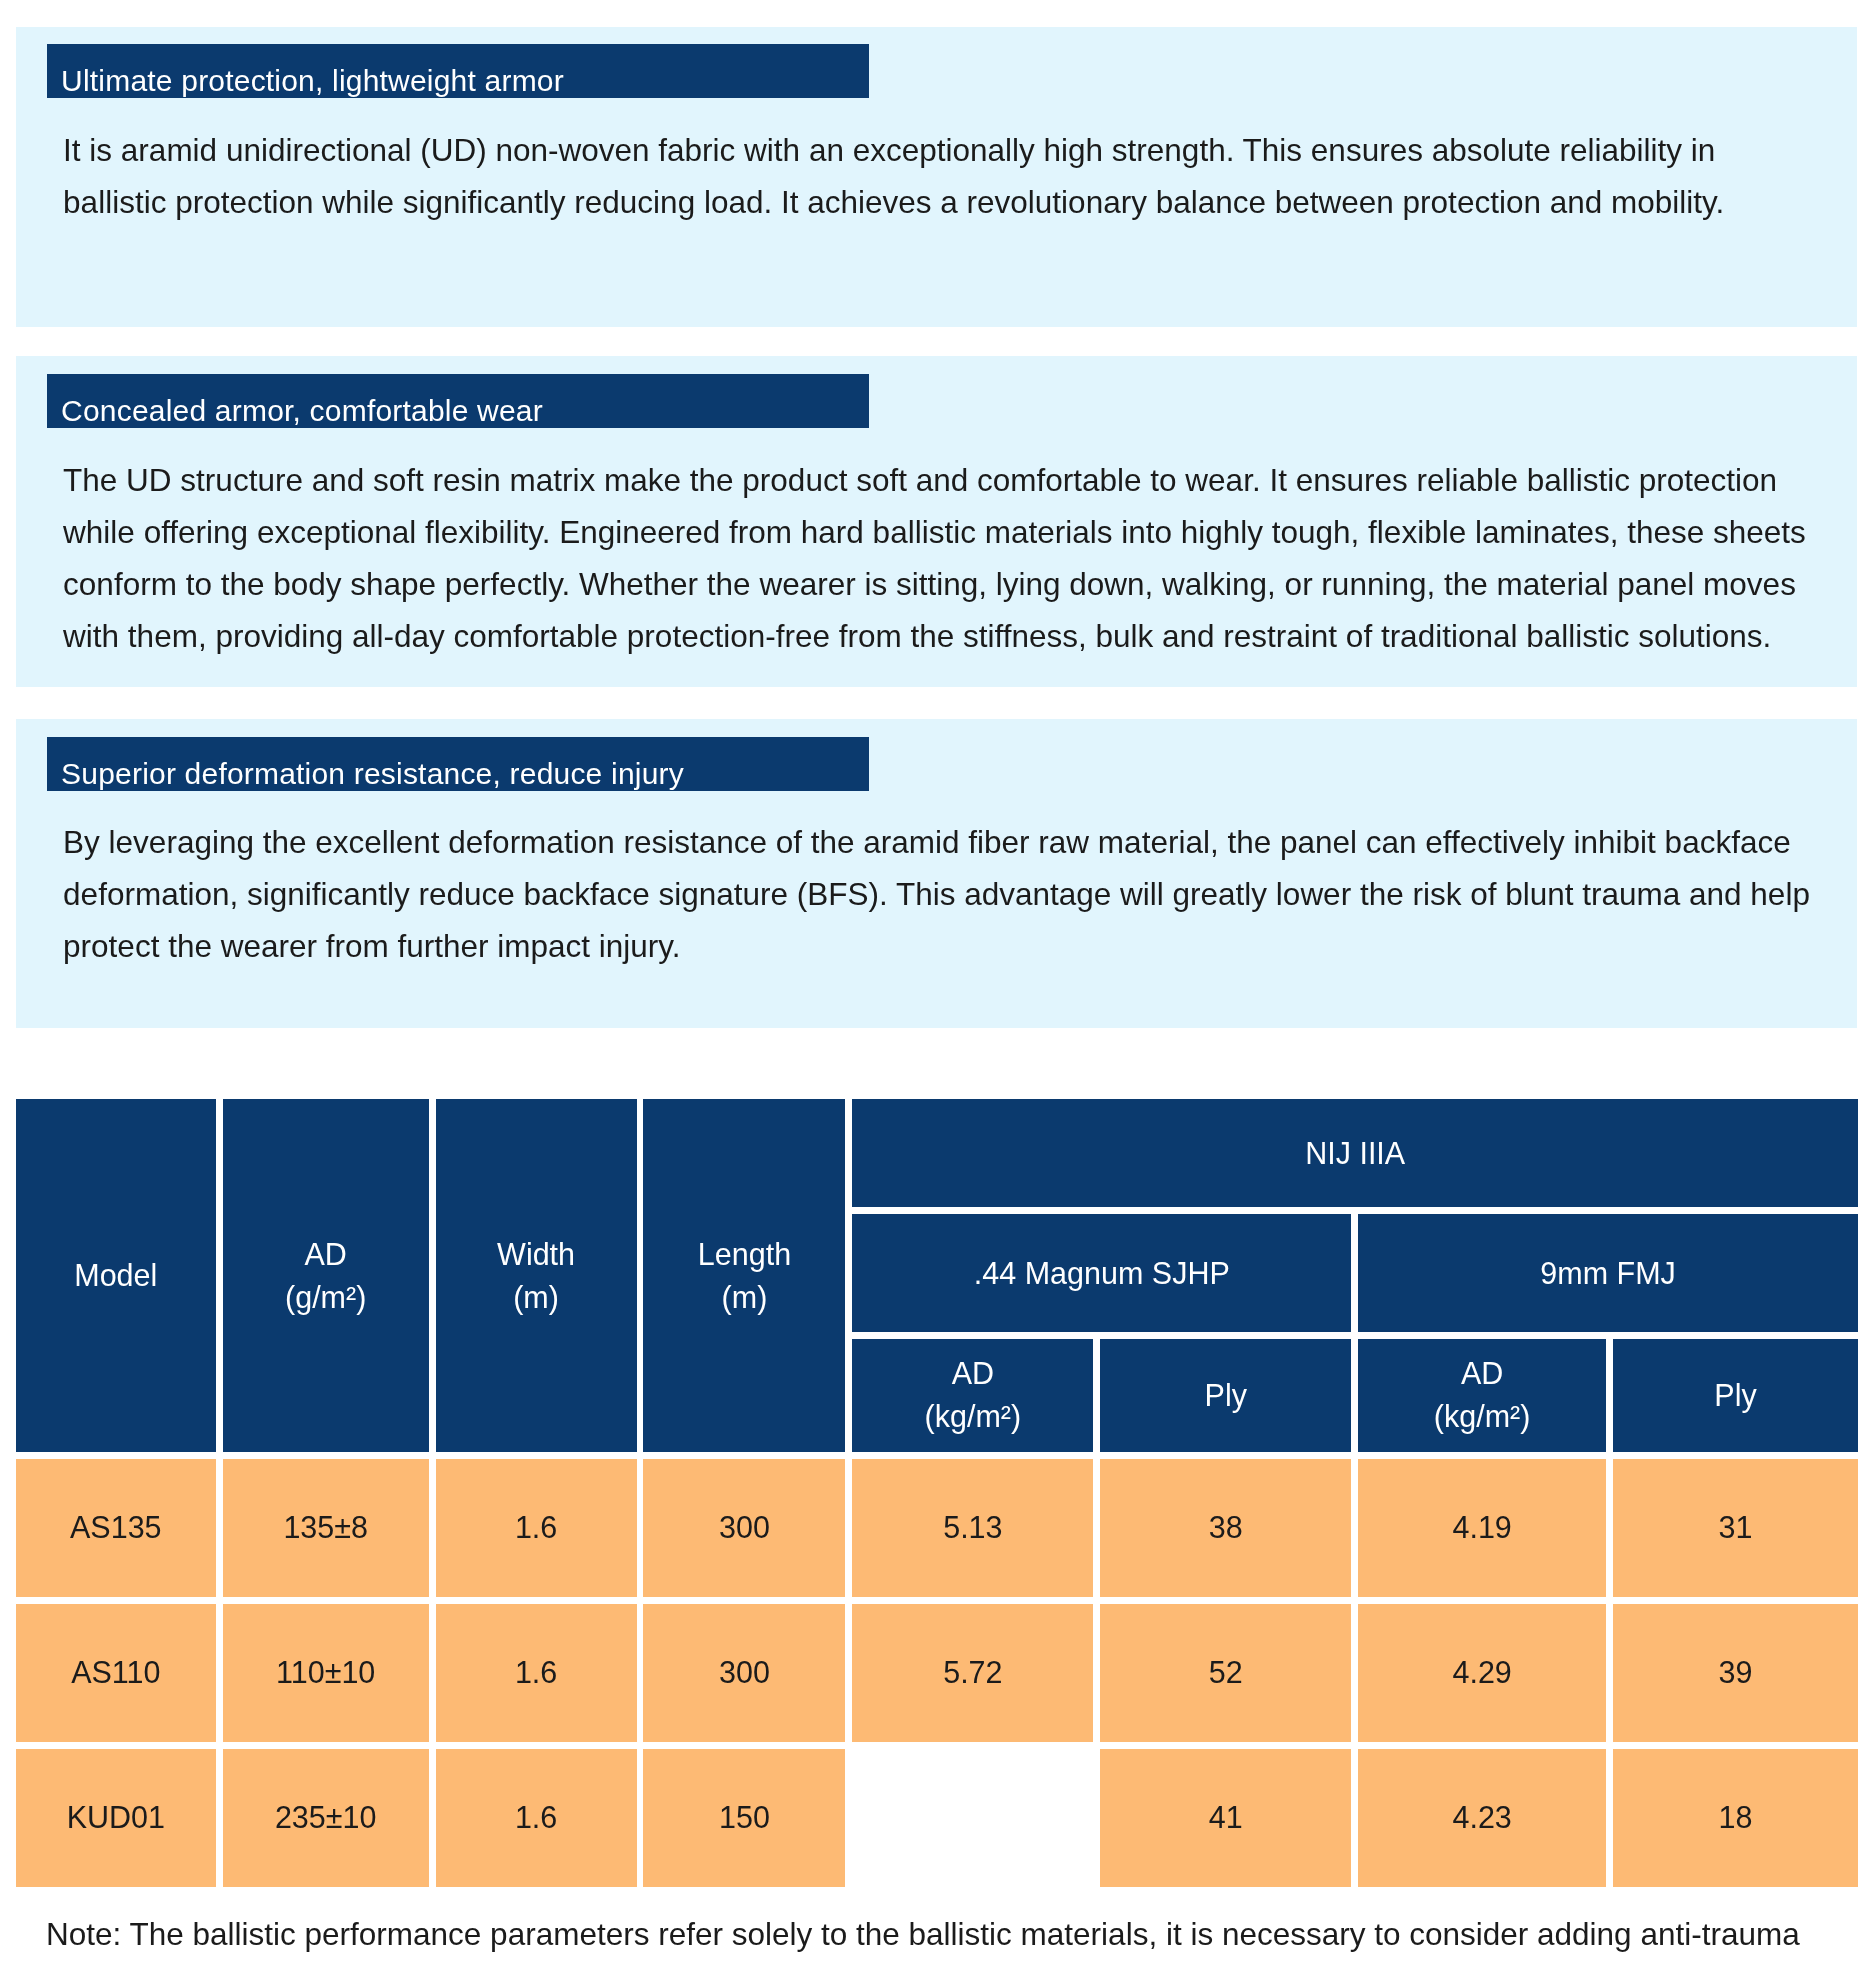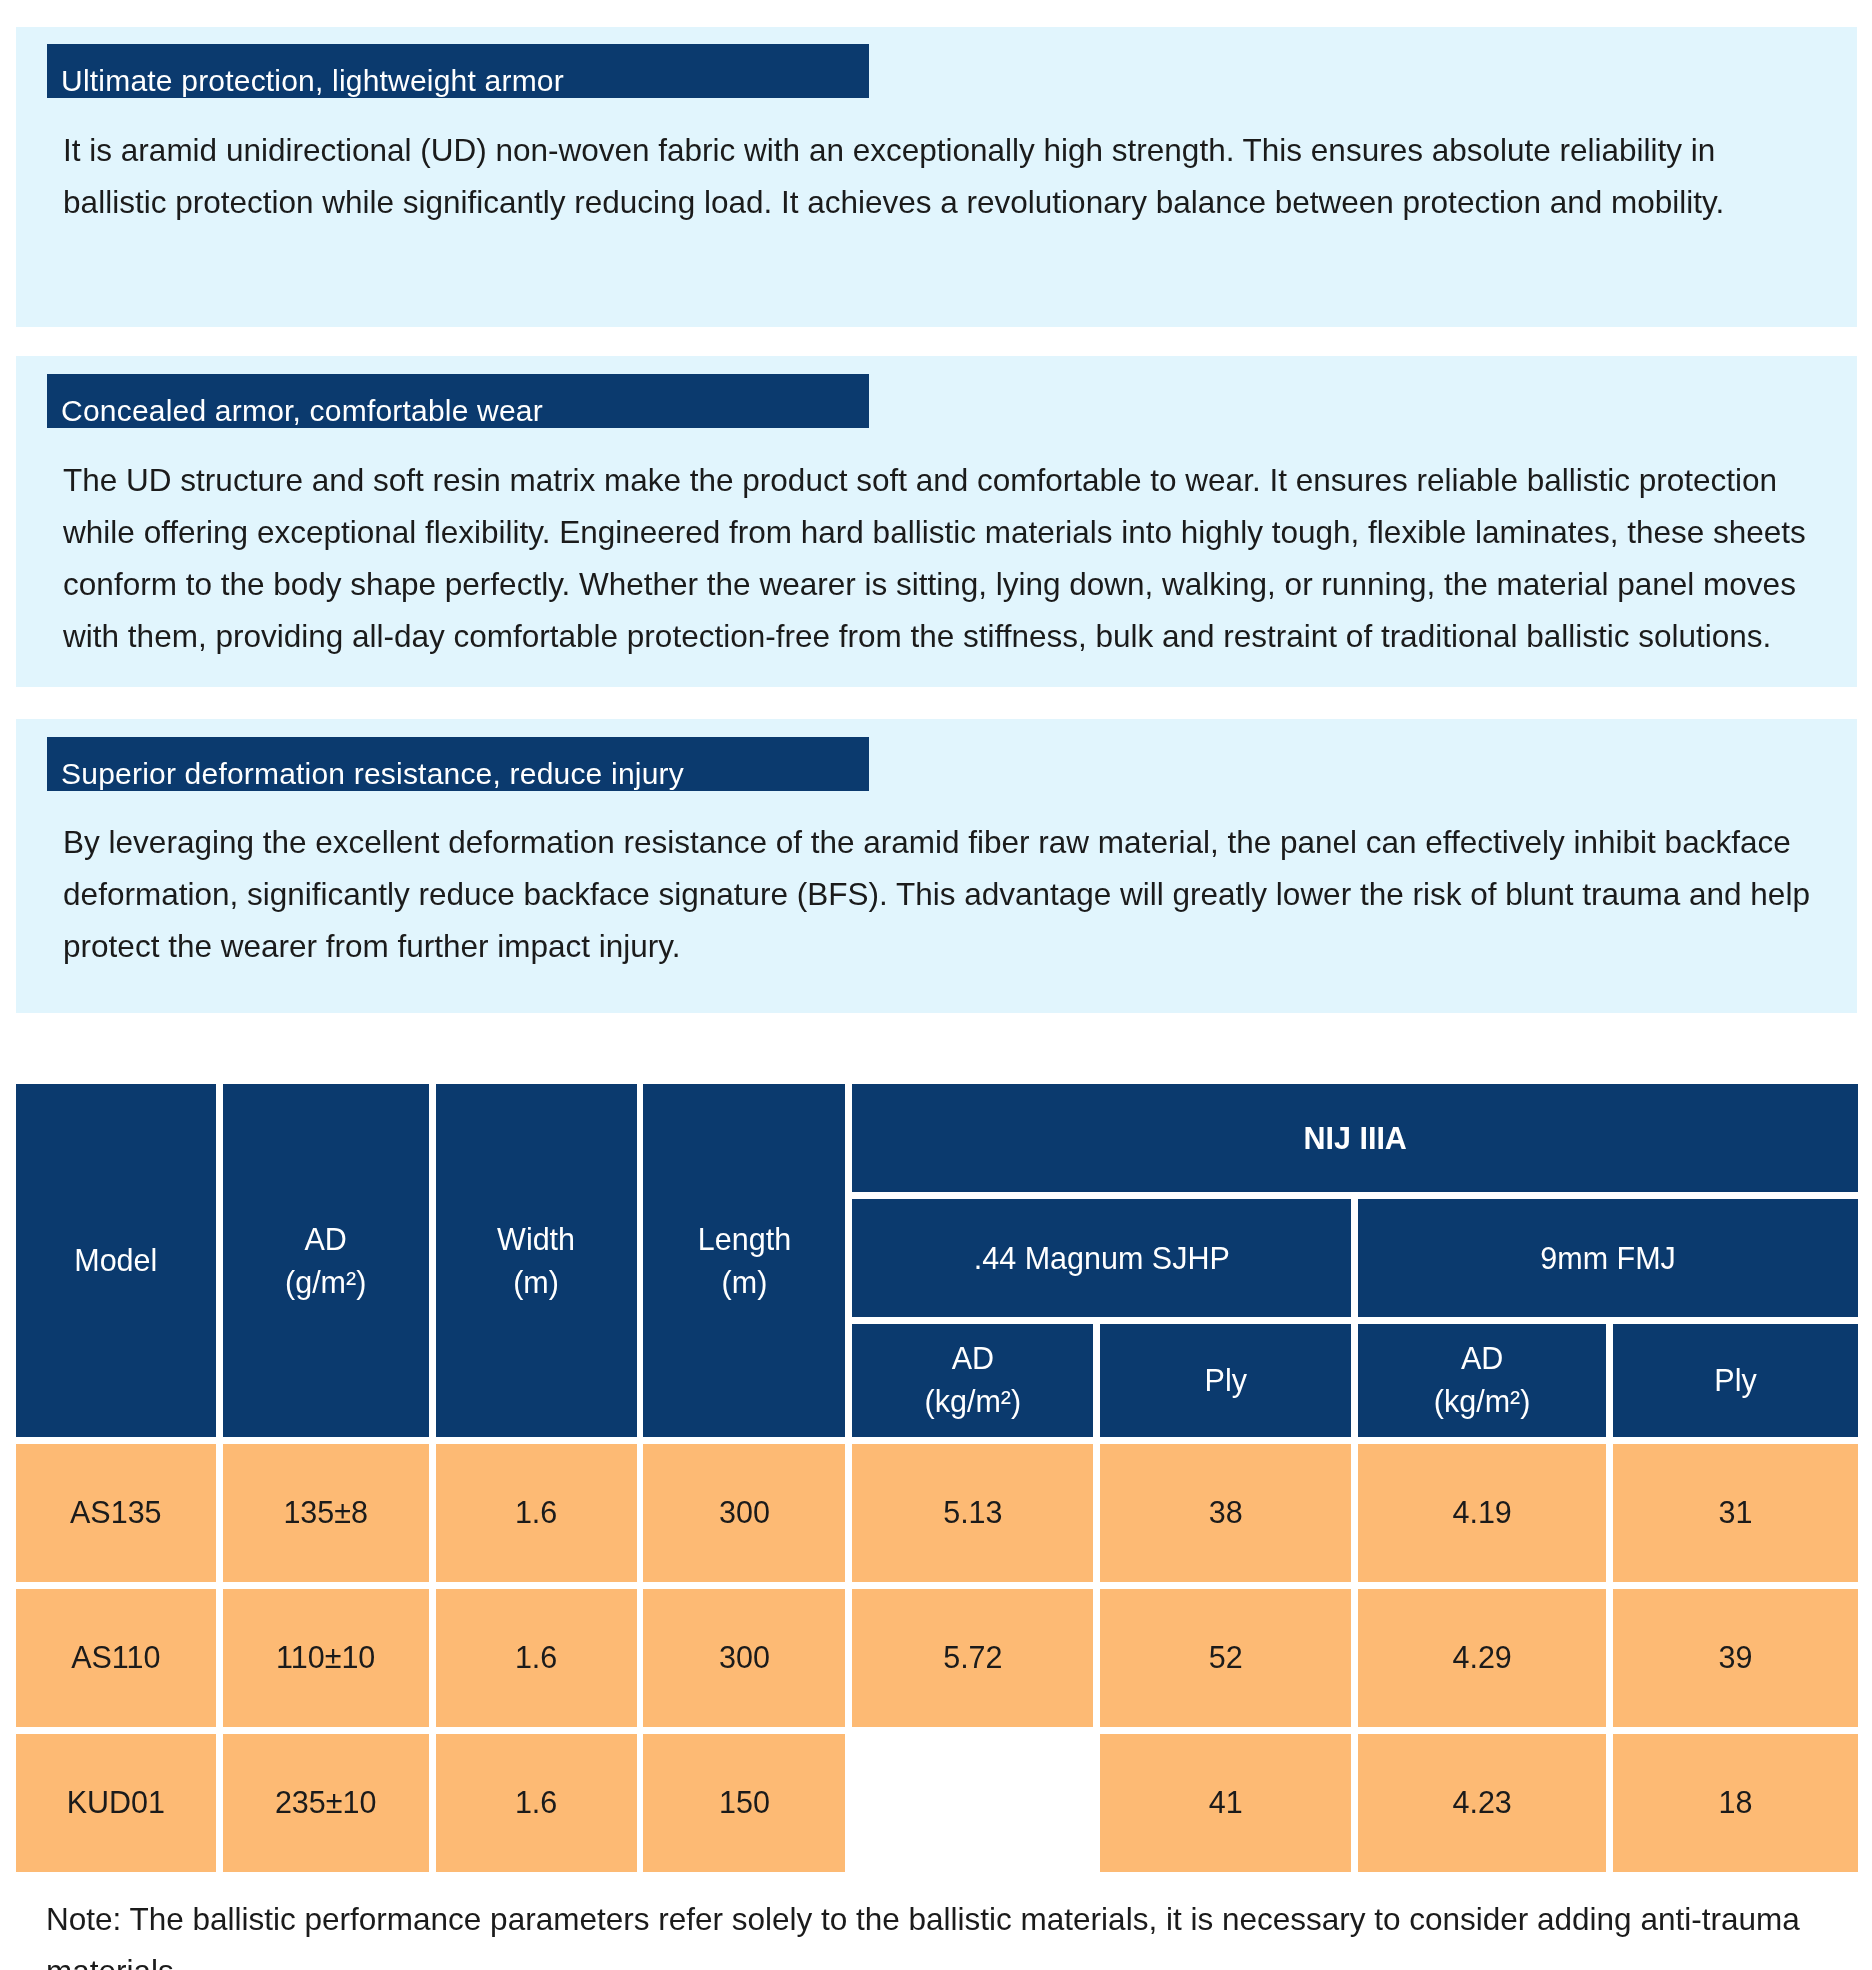--- a/index.html
+++ b/index.html
@@ -11,21 +11,21 @@
     width: 1873px;
   }
   .section {
     background: #e1f5fd;
     margin: 0 15.8px;
     padding: 17.7px 47px 0 31.5px;
     box-sizing: border-box;
   }
   .section.s1 { margin-top: 26.6px; padding-bottom: 99px; }
   .section.s2 { margin-top: 29.6px; padding-bottom: 25.6px; }
-  .section.s3 { margin-top: 31.5px; padding-bottom: 41px; }
+  .section.s3 { margin-top: 31.5px; padding-bottom: 56px; }
   .banner {
     background: #0b3a6e;
     color: #ffffff;
     width: 822px;
     height: 54px;
     box-sizing: border-box;
     display: flex;
     align-items: flex-end;
     padding-left: 13.8px;
     font-size: 30px;
@@ -98,21 +98,21 @@
 <div class="spec-table">
 
   <div class="th" style="grid-area: 1 / 1 / 4 / 2;">Model</div>
   <div class="th" style="grid-area: 1 / 2 / 4 / 3;">AD
 (g/m²)</div>
   <div class="th" style="grid-area: 1 / 3 / 4 / 4;">Width
 (m)</div>
   <div class="th" style="grid-area: 1 / 4 / 4 / 5;">Length
 (m)</div>
 
-  <div class="th" style="grid-area: 1 / 5 / 2 / 9; font-weight: bold;">NIJ IIIA</div>
+  <div class="th" style="grid-area: 1 / 5 / 2 / 9;">NIJ IIIA</div>
 
   <div class="th" style="grid-area: 2 / 5 / 3 / 7;">.44 Magnum SJHP</div>
   <div class="th" style="grid-area: 2 / 7 / 3 / 9;">9mm FMJ</div>
 
   <div class="th" style="grid-area: 3 / 5 / 4 / 6;">AD
 (kg/m²)</div>
   <div class="th" style="grid-area: 3 / 6 / 4 / 7;">Ply</div>
   <div class="th" style="grid-area: 3 / 7 / 4 / 8;">AD
 (kg/m²)</div>
   <div class="th" style="grid-area: 3 / 8 / 4 / 9;">Ply</div>

